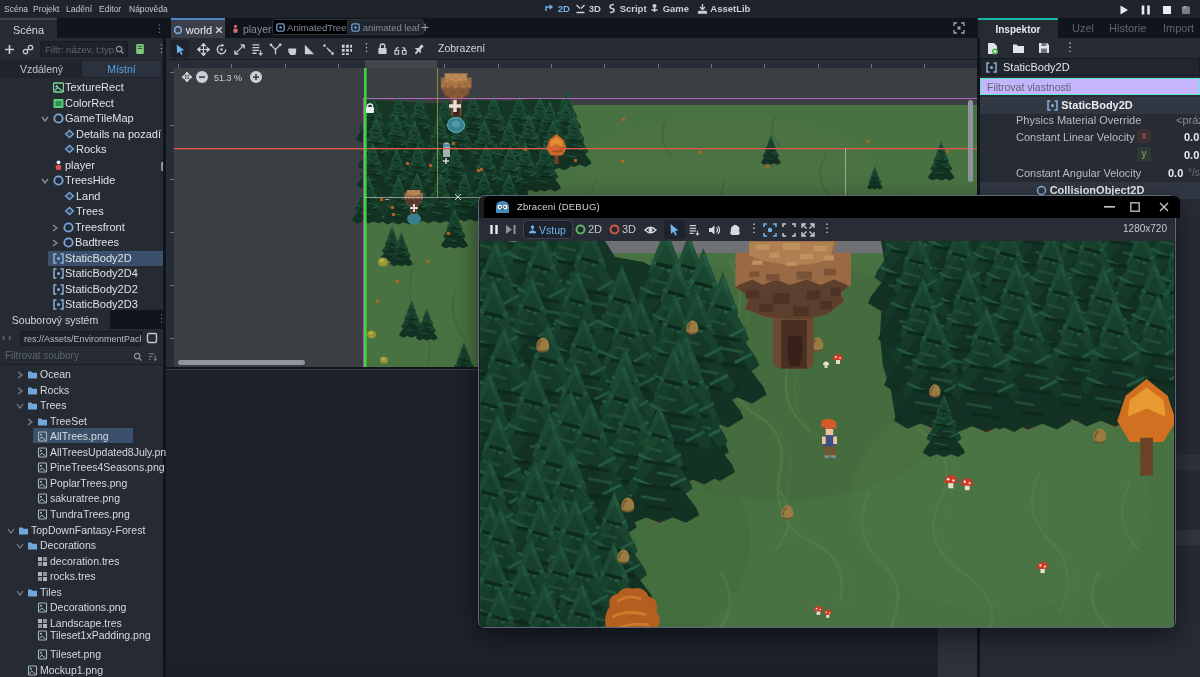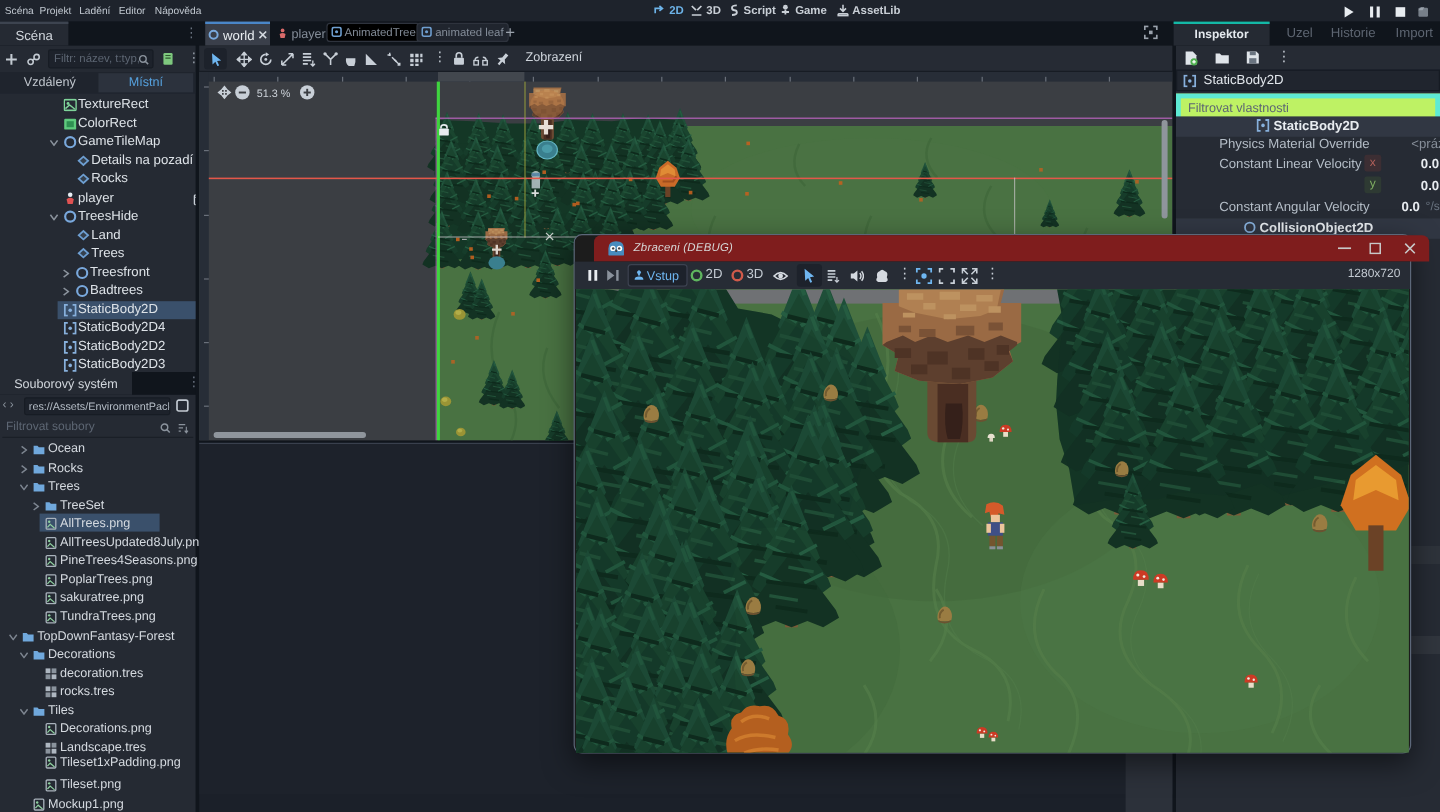--- a/index.html
+++ b/index.html
@@ -25,21 +25,21 @@
 
 #vptoolbar{left:166px;top:38px;width:811px;height:22px;background:#262b34;border-bottom:1px solid #171c24;}
 #canvas{left:166px;top:60px;width:811px;height:307px;background:#3b3e43;}
 #bottompanel{left:166px;top:369px;width:811px;height:308px;background:#1b2029;border-top:1px solid #39404d;}
 
 #inspector{left:980px;top:38px;width:220px;height:639px;background:#262b34;}
 .iprop{position:absolute;font-size:11px;color:#b4bdc7;margin-left:28px;}
 .sech{position:absolute;left:0;width:220px;height:17px;background:#313743;color:#e8ecf0;font-size:11px;font-weight:bold;text-align:center;line-height:17px;}
 
 #dbgwin{left:478px;top:195px;width:698px;height:433px;border:1px solid #5c6779;border-radius:7px;background:#1c1c1c;box-shadow:0 8px 24px rgba(0,0,0,.5);}
-#dbgtitle{position:absolute;left:16px;top:0;width:696px;height:22px;color:#d5d5d5;font-size:11px;border-radius:6px 6px 0 0;background:#7f1d1d;font-style:italic;}
+#dbgtitle{position:absolute;left:5px;top:0;width:696px;height:22px;color:#d5d5d5;font-size:11px;border-radius:6px 6px 0 0;background:#000000;}
 #dbgtool{position:absolute;left:0;top:22px;width:696px;height:23px;background:#272c35;}
 #dbggame{position:absolute;left:1px;top:45px;width:694px;height:386px;overflow:hidden;background:#4a7544;}
 .ttxt{color:#c3cad2;font-size:11px;}
 </style>
 </head>
 <body>
 <div id="root">
 <svg width="0" height="0" style="position:absolute">
       <defs>
 <g id="eyeo">
@@ -836,21 +836,21 @@
         <rect x="3" y="6.5" width="6" height="4.5" fill="#6a7480"></rect>
         <rect x="3.5" y="1" width="5" height="3" fill="#6a7480"></rect>
       </svg>
  <div class="abs" style="left:84px;top:2px;color:#c3cad2;font-size:12px">⋮</div>
  <div class="abs" style="left:0;top:20px;width:220px;height:18px;background:#20252e;border:1px solid #161b23">
   <svg class="abs" style="left:5px;top:3px" width="11" height="11" viewBox="0 0 11 11">
           <use href="#sbody"></use>
         </svg>
   <span class="abs" style="left:22px;top:2px;font-size:11px;color:#e2e7ec">StaticBody2D</span>
  </div>
- <div class="abs" style="left:0;top:40px;width:220px;height:35px;background:#bef264;border:4px solid #5eead4;color:#5d6673;font-size:10.5px;padding:2px 0 0 6px">Filtrovat vlastnosti</div>
+ <div class="abs" style="left:0;top:40px;width:220px;height:17px;background:#c4b5fd;border:1px solid #5eead4;color:#5d6673;font-size:10.5px;padding:2px 0 0 6px">Filtrovat vlastnosti</div>
  <div class="sech" style="top:59px"><svg style="vertical-align:-2px" width="11" height="11" viewBox="0 0 11 11">
           <use href="#sbody"></use>
         </svg> StaticBody2D</div>
  <div class="iprop" style="left:8px;top:76px">Physics Material Override</div>
  <div class="iprop" style="left:168px;top:76px;color:#878f9a">&lt;prázdn</div>
  <div class="iprop" style="left:8px;top:93px">Constant Linear Velocity</div>
  <div class="abs" style="left:157px;top:91px;width:14px;height:14px;background:#3c2e33;font-size:10px;text-align:center;line-height:14px;border-radius:2px;color:#b0605a">x</div>
  <div class="iprop" style="left:176px;top:93px;color:#e8ecf0;font-weight:bold">0.0</div>
  <div class="iprop" style="left:193px;top:93px;color:#6a7480;font-size:10px">px/s</div>
  <div class="abs" style="left:157px;top:109px;width:14px;height:14px;background:#2e3a33;color:#7fae62;font-size:10px;text-align:center;line-height:14px;border-radius:2px">y</div>

